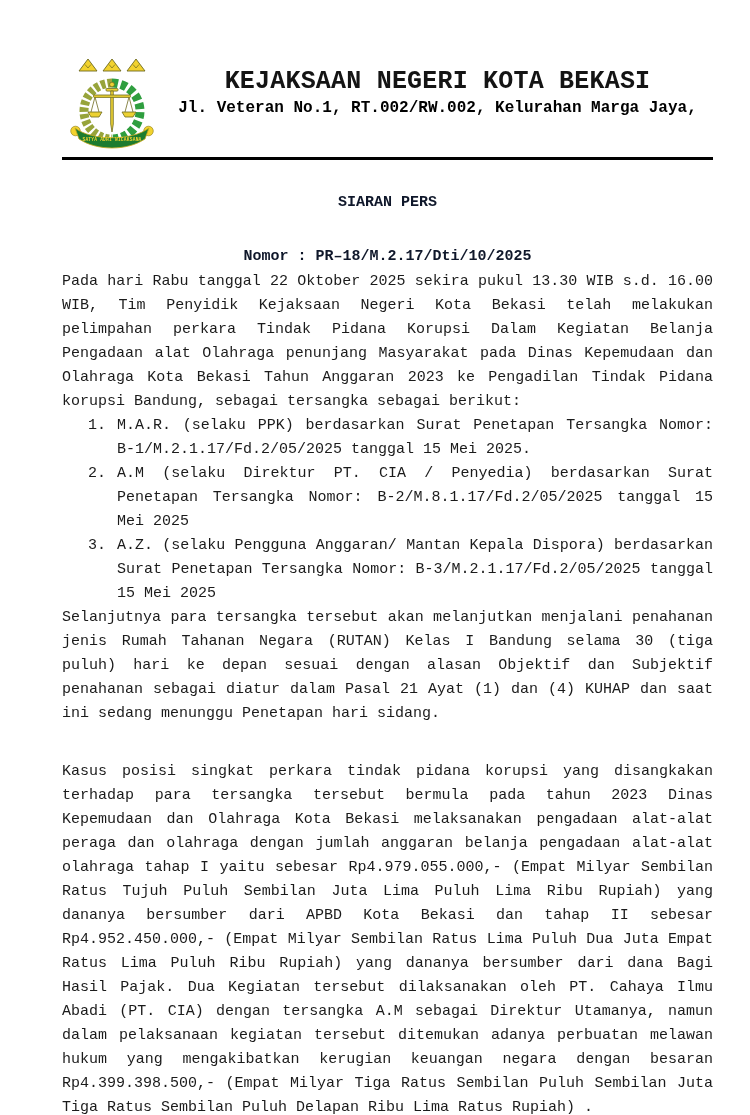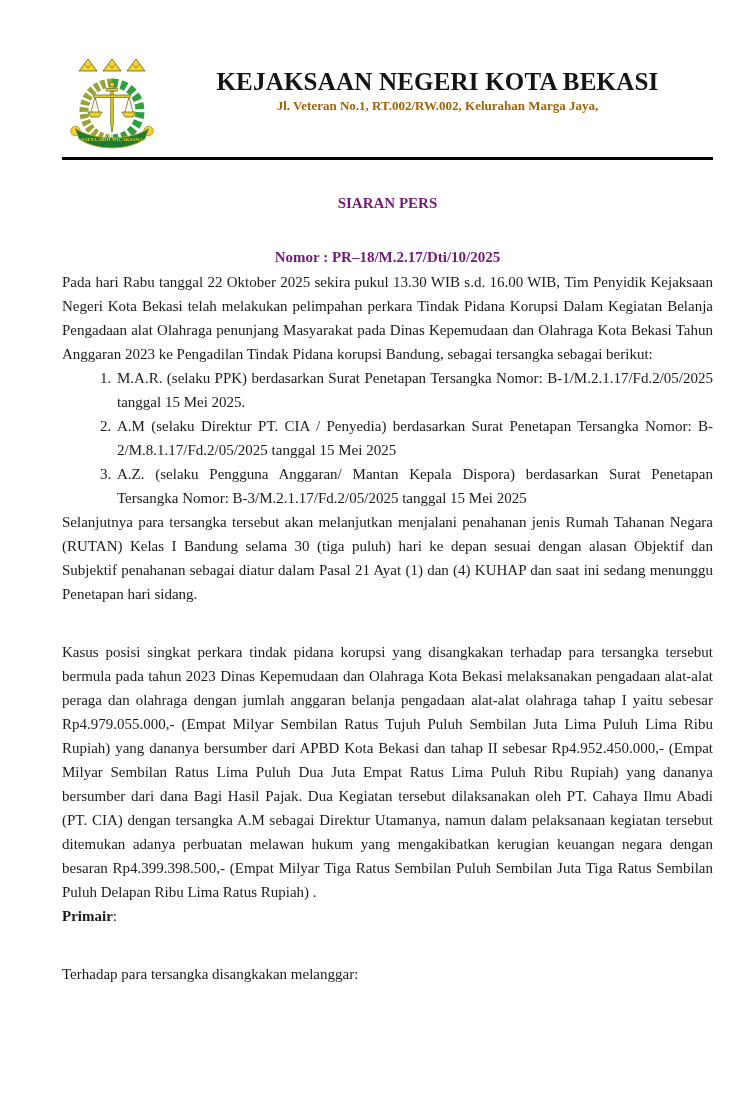--- a/index.html
+++ b/index.html
@@ -8,21 +8,21 @@
     background: #ffffff;
   }
   .page {
     position: relative;
     width: 750px;
     height: 1115px;
     margin: 0 auto;
     background: #ffffff;
     box-sizing: border-box;
     padding: 58px 37px 0 62px;
-    font-family: Liberation Serif, serif;
+    font-family: Liberation Mono, monospace;
     color: #1b1b1b;
   }
   
   .letterhead {
     display: flex;
     align-items: flex-start;
   }
   .logo-wrap {
     flex: 0 0 100px;
     width: 100px;
@@ -34,40 +34,40 @@
     padding-top: 10px;
   }
   .institution-name {
     font-size: 25px;
     font-weight: bold;
     letter-spacing: 0.2px;
     line-height: 1.15;
     color: #141414;
   }
   .address-line {
-    font-size: 13px;
+    font-size: 16px;
     font-weight: bold;
     line-height: 1.4;
-    color: #a16207;
+    color: #000000;
   }
   .letterhead-divider {
     border: none;
     border-top: 3px solid #000000;
     margin: 5px 0 0 0;
   }
   
   .doc-title-block {
     margin-top: 22px;
     text-align: center;
   }
   .doc-title, .doc-number {
     font-size: 15px;
     font-weight: bold;
     line-height: 22px;
-    color: #701a75;
+    color: #0f172a;
     margin-top: 32px;
   }
   
   .body-text {
     font-size: 15px;
     line-height: 24px;
     text-align: justify;
   }
   .para { margin: 0; }
   .para-intro { margin-top: 2px; }

